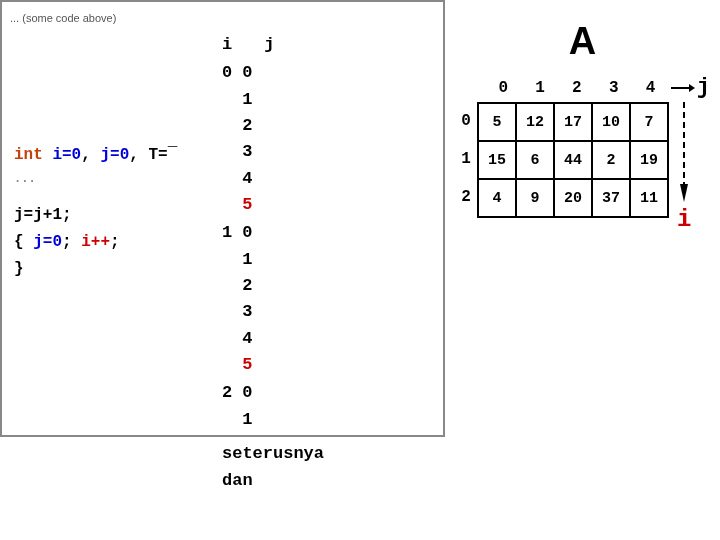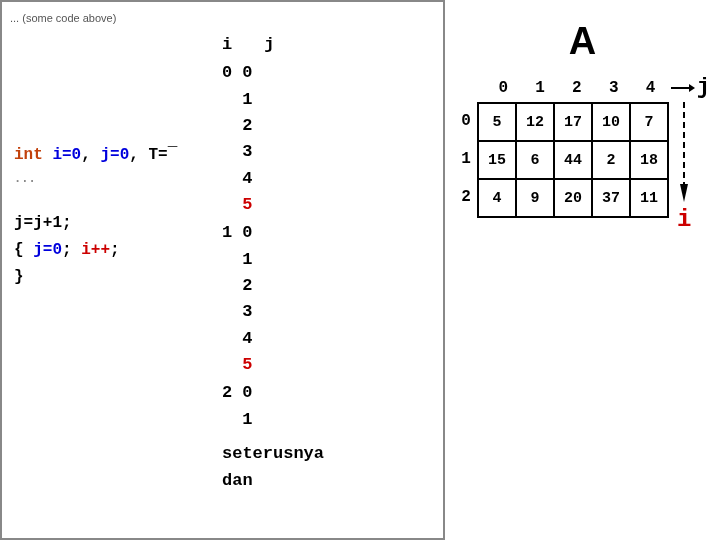--- a/index.html
+++ b/index.html
@@ -10,21 +10,21 @@
       font-family: 'Courier New', Courier, monospace;
       overflow: hidden;
       position: relative;
     }
 
     
     #code-panel {
       position: absolute;
       left: 0; top: 0;
       width: 445px;
-      height: 540px;
+      height: 437px;
       border: 2px solid #888;
       background: #fff;
       padding: 10px 8px;
     }
 
     .code-title {
       font-size: 11px;
       color: #555;
       margin-bottom: 6px;
       font-family: Arial, sans-serif;
@@ -193,21 +193,21 @@
       <div>seterusnya</div>
       <div>dan</div>
     </div>
   </div>
 
   <div class="code-area">
     <div>
       <span class="keyword">int </span><span class="blue-bold">i=0</span><span>, </span><span class="blue-bold">j=0</span><span>, T=¯</span>
     </div>
     <div style="font-size:12px; color:#888;">...</div>
-    <div style="margin-top:20px;">
+    <div style="margin-top:12px;">
       <span>j=j+1;</span>
     </div>
     <div>
       <span>{ </span><span class="blue-bold">j=0</span><span>; </span><span class="red-bold">i++</span><span>;</span>
     </div>
     <div>
       <span>}</span>
     </div>
   </div>
 </div>
@@ -247,21 +247,21 @@
         <div class="matrix-cell">17</div>
         <div class="matrix-cell">10</div>
         <div class="matrix-cell">7</div>
       </div>
 
       <div class="matrix-row">
         <div class="matrix-cell">15</div>
         <div class="matrix-cell">6</div>
         <div class="matrix-cell">44</div>
         <div class="matrix-cell">2</div>
-        <div class="matrix-cell">18</div>
+        <div class="matrix-cell">19</div>
       </div>
 
       <div class="matrix-row">
         <div class="matrix-cell">4</div>
         <div class="matrix-cell">9</div>
         <div class="matrix-cell">20</div>
         <div class="matrix-cell">37</div>
         <div class="matrix-cell">11</div>
       </div>
     </div>

